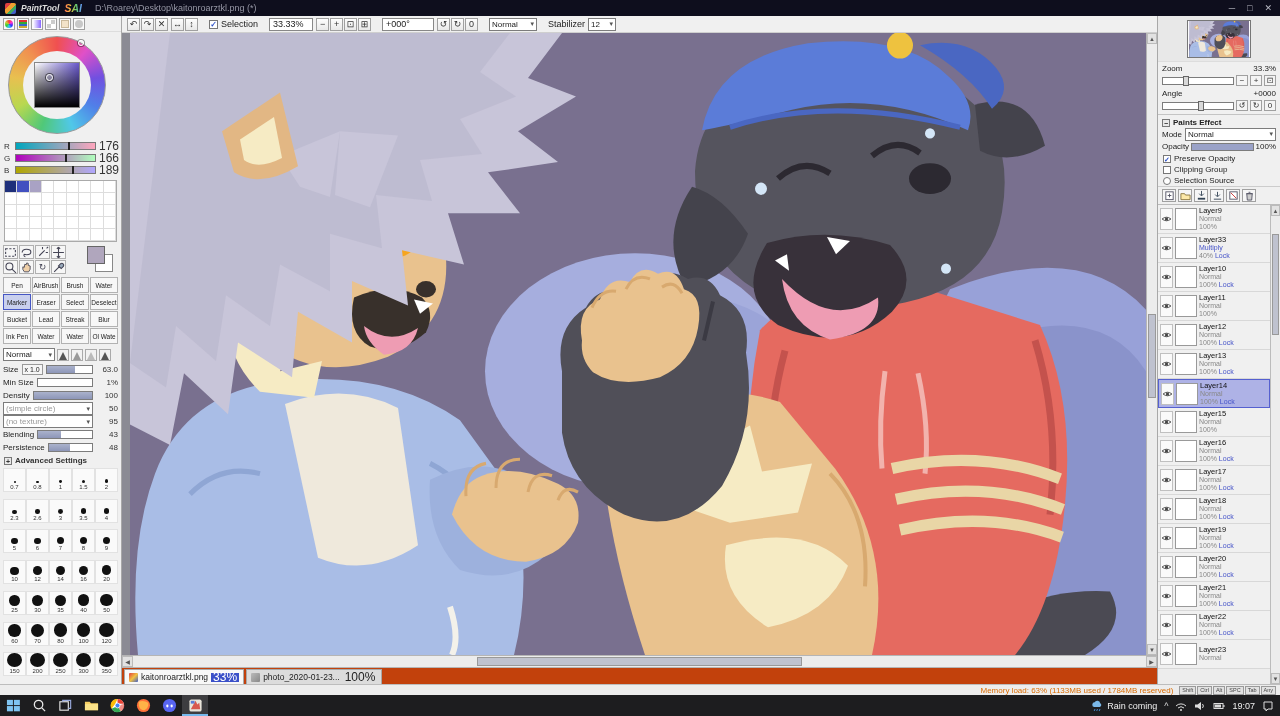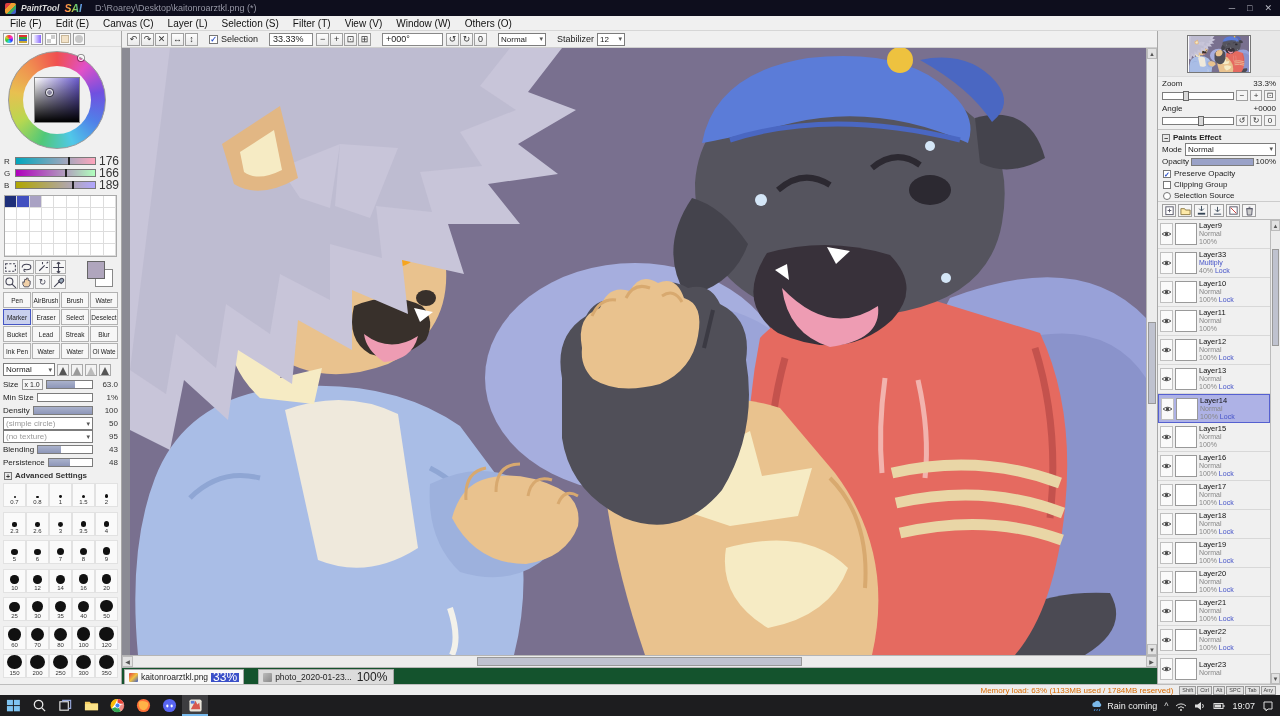--- a/index.html
+++ b/index.html
@@ -105,21 +105,21 @@
   .watermark .w1{font-size:15px;color:rgba(255,255,255,.55);font-weight:300}
   .watermark .w2{font-size:9.5px;color:rgba(255,255,255,.45)}
 
   .vscroll{width:11px;flex:0 0 auto;background:#ececec;border-left:1px solid #b5b5b5;display:flex;flex-direction:column;align-items:stretch}
   .hscroll{height:12px;flex:0 0 auto;background:#ececec;border-top:1px solid #b5b5b5;display:flex;align-items:stretch}
   .sc-btn{flex:0 0 11px;display:flex;align-items:center;justify-content:center;font-size:6px;color:#555;background:#e2e2e2;border:1px solid #bbb}
   .sc-track{flex:1;position:relative}
   .v-thumb{position:absolute;left:1px;right:1px;top:45%;height:14%;background:#bfc2cf;border:1px solid #999}
   .h-thumb{position:absolute;top:1px;bottom:1px;left:34%;width:32%;background:#bfc2cf;border:1px solid #999}
 
-  .tabbar{height:17px;background:#14532d;border-top:1px solid #b5b5b5;display:flex;align-items:flex-end;gap:14px;padding:1px 2px 0;flex:0 0 auto}
+  .tabbar{height:17px;background:#c2410c;border-top:1px solid #b5b5b5;display:flex;align-items:flex-end;gap:2px;padding:1px 2px 0;flex:0 0 auto}
   .doc-tab{display:flex;align-items:center;gap:3px;height:15px;padding:0 4px;border:1px solid #a8a8a8;border-bottom:none;background:#dcdcdc;font-size:8.5px}
   .doc-tab.active{background:#f8f8f8}
   .doc-ico{width:9px;height:9px;border-radius:1px;background:linear-gradient(135deg,#e04040,#f0c040 50%,#4060c8)}
   .doc-ico.gray{background:linear-gradient(135deg,#bbb,#888)}
   .zoom-badge{font-size:12px;padding:0 2px;line-height:9px}
   .doc-tab.active .zoom-badge{background:#3a50c8;color:#fff}
 
   
   .right-panel{width:123px;flex:0 0 auto;background:#f0f0f0;border-left:1px solid #a8a8a8;display:flex;flex-direction:column;overflow:hidden}
   .navigator{height:46px;display:flex;align-items:center;justify-content:center;background:#e8e8e8;border-bottom:1px solid #ddd}
@@ -257,31 +257,20 @@
     <span class="app-prefix">PaintTool</span>
     <span class="app-sai">SAI</span>
     <span class="tb-title">D:\Roarey\Desktop\kaitonroarztkl.png (*)</span>
     <div class="win-controls">
       <span>─</span>
       <span>□</span>
       <span>✕</span>
     </div>
   </div>
 
-  <div class="menubar">
-      <span class="menu-item">File (F)</span>
-      <span class="menu-item">Edit (E)</span>
-      <span class="menu-item">Canvas (C)</span>
-      <span class="menu-item">Layer (L)</span>
-      <span class="menu-item">Selection (S)</span>
-      <span class="menu-item">Filter (T)</span>
-      <span class="menu-item">View (V)</span>
-      <span class="menu-item">Window (W)</span>
-      <span class="menu-item">Others (O)</span>
-    </div>
 
   <div class="content">
 
     <div class="left-panel">
       <div class="lp-top">
           <span class="pbtn">
             <i class="pi-color-wheel"></i>
           </span>
           <span class="pbtn">
             <i class="pi-color-sliders"></i>
@@ -684,21 +673,21 @@
         </span>
         <span class="tsep"></span>
         <span class="field" style="width:44px">33.33%</span>
         <div class="tgroup">
           <span class="tbtn2">−</span>
           <span class="tbtn2">+</span>
           <span class="tbtn2">⊡</span>
           <span class="tbtn2">⊞</span>
         </div>
         <span class="tsep"></span>
-        <span class="field" style="width:61px">+000°</span>
+        <span class="field" style="width:52px">+000°</span>
         <div class="tgroup">
           <span class="tbtn2">↺</span>
           <span class="tbtn2">↻</span>
           <span class="tbtn2">0</span>
         </div>
         <span class="tsep"></span>
         <div class="mini-select" style="width:48px">
           <span>Normal</span>
           <span class="dd">▾</span>
         </div>

